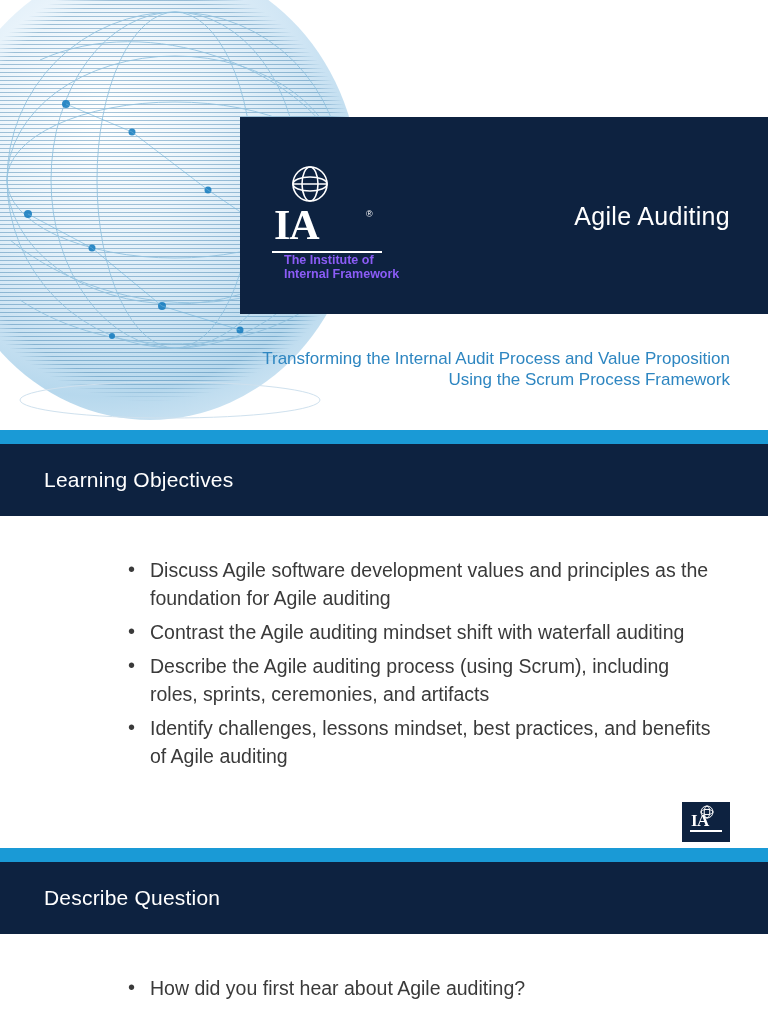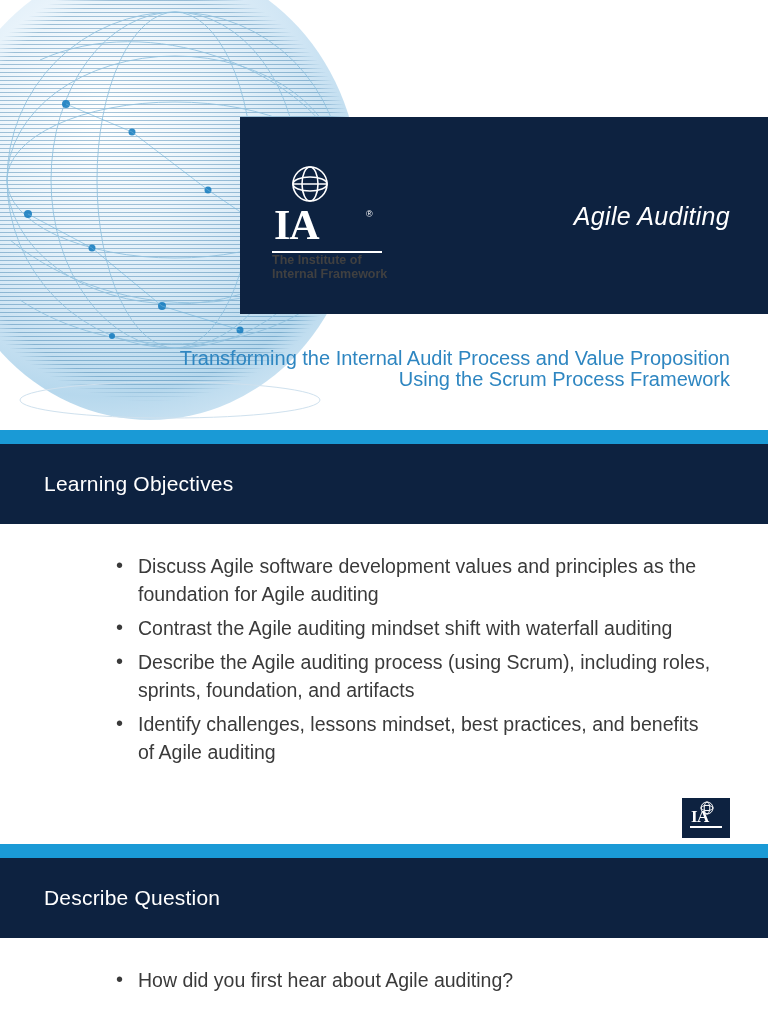--- a/index.html
+++ b/index.html
@@ -41,21 +41,20 @@
       rgba(255,255,255,0) 4px);
     -webkit-mask-image: radial-gradient(circle at 50% 50%, #000 62%, transparent 68%);
     mask-image: radial-gradient(circle at 50% 50%, #000 62%, transparent 68%);
   }
   .globe-svg { position:absolute; left:0; top:0; width:430px; height:430px; }
   .title-band {
     position: absolute;
     left: 240px; top: 117px;
     width: 528px; height: 197px;
     background: #0d2240;
-    font-style: italic;
   }
   .title-text {
     position: absolute;
     right: 38px; top: 50%;
     transform: translateY(-50%);
     color: #ffffff;
     font-size: 25px;
     letter-spacing: 0.3px;
     white-space: nowrap;
   }
@@ -67,57 +66,57 @@
   }
   .iia-globe-mark { position:absolute; left:26px; top:0; }
   .iia-ia {
     position: absolute; left: 16px; top: 36px;
     font-size: 42px; font-weight: 700; letter-spacing: -1px;
     color: #fff; font-family: "Liberation Serif", serif;
   }
   .iia-reg { position:absolute; left: 108px; top: 44px; font-size: 9px; color:#fff; }
   .iia-rule { position:absolute; left: 14px; top: 86px; width: 110px; height:2px; background:#fff; }
   .iia-name {
-    position: absolute; left: 14px; top: 88px;
-    font-size: 12.5px; font-weight: 700; line-height: 14px; color: #404040;
+    position: absolute; left: 26px; top: 88px;
+    font-size: 12.5px; font-weight: 700; line-height: 14px; color: #8b5cf6;
     white-space: nowrap;
   }
   .subtitle {
     position: absolute;
     right: 38px; top: 348px;
     text-align: right;
     color: #2e86c1;
-    font-size: 20px;
+    font-size: 17px;
     line-height: 21px;
   }
 
   
   .accent-bar { width: 768px; height: 14px; background: #1a9ad6; }
 
   
   .slide-head {
-    width: 768px; height: 80px;
+    width: 768px; height: 72px;
     background: #0d2240;
     display: flex; align-items: center;
   }
   .slide-head h2 {
     margin: 0 0 0 44px;
     color: #ffffff;
     font-size: 21px;
     font-weight: 400;
     letter-spacing: 0.2px;
   }
 
   
   .slide-body { position: relative; width: 768px; background:#fff; }
   .slide-objectives { height: 320px; }
   .slide-polling { height: 150px; }
 
   ul.bullets {
-    margin: 0; padding: 28px 40px 0 116px;
+    margin: 12px; padding: 28px 40px 0 116px;
     list-style: none;
   }
   ul.bullets > li {
     position: relative;
     color: #3a3a3a;
     font-size: 19.5px;
     line-height: 28px;
     margin-bottom: 6px;
     padding-left: 22px;
     max-width: 600px;
@@ -219,21 +218,21 @@
   <div class="accent-bar"></div>
 
   <section>
     <div class="slide-head">
       <h2>Learning Objectives</h2>
     </div>
     <div class="slide-body slide-objectives">
       <ul class="bullets">
         <li>Discuss Agile software development values and principles as the foundation for Agile auditing</li>
         <li>Contrast the Agile auditing mindset shift with waterfall auditing</li>
-        <li>Describe the Agile auditing process (using Scrum), including roles, sprints, foundation, and artifacts</li>
+        <li>Describe the Agile auditing process (using Scrum), including roles, sprints, ceremonies, and artifacts</li>
         <li>Identify challenges, lessons mindset, best practices, and benefits of Agile auditing</li>
       </ul>
       <div class="corner-logo">
         <svg class="cl-globe" width="18" height="14" viewBox="0 0 18 14">
           <g fill="none" stroke="#ffffff" stroke-width="1">
             <circle cx="9" cy="7" r="6"></circle>
             <ellipse cx="9" cy="7" rx="6" ry="2.6"></ellipse>
             <ellipse cx="9" cy="7" rx="2.8" ry="6"></ellipse>
           </g>
         </svg>

